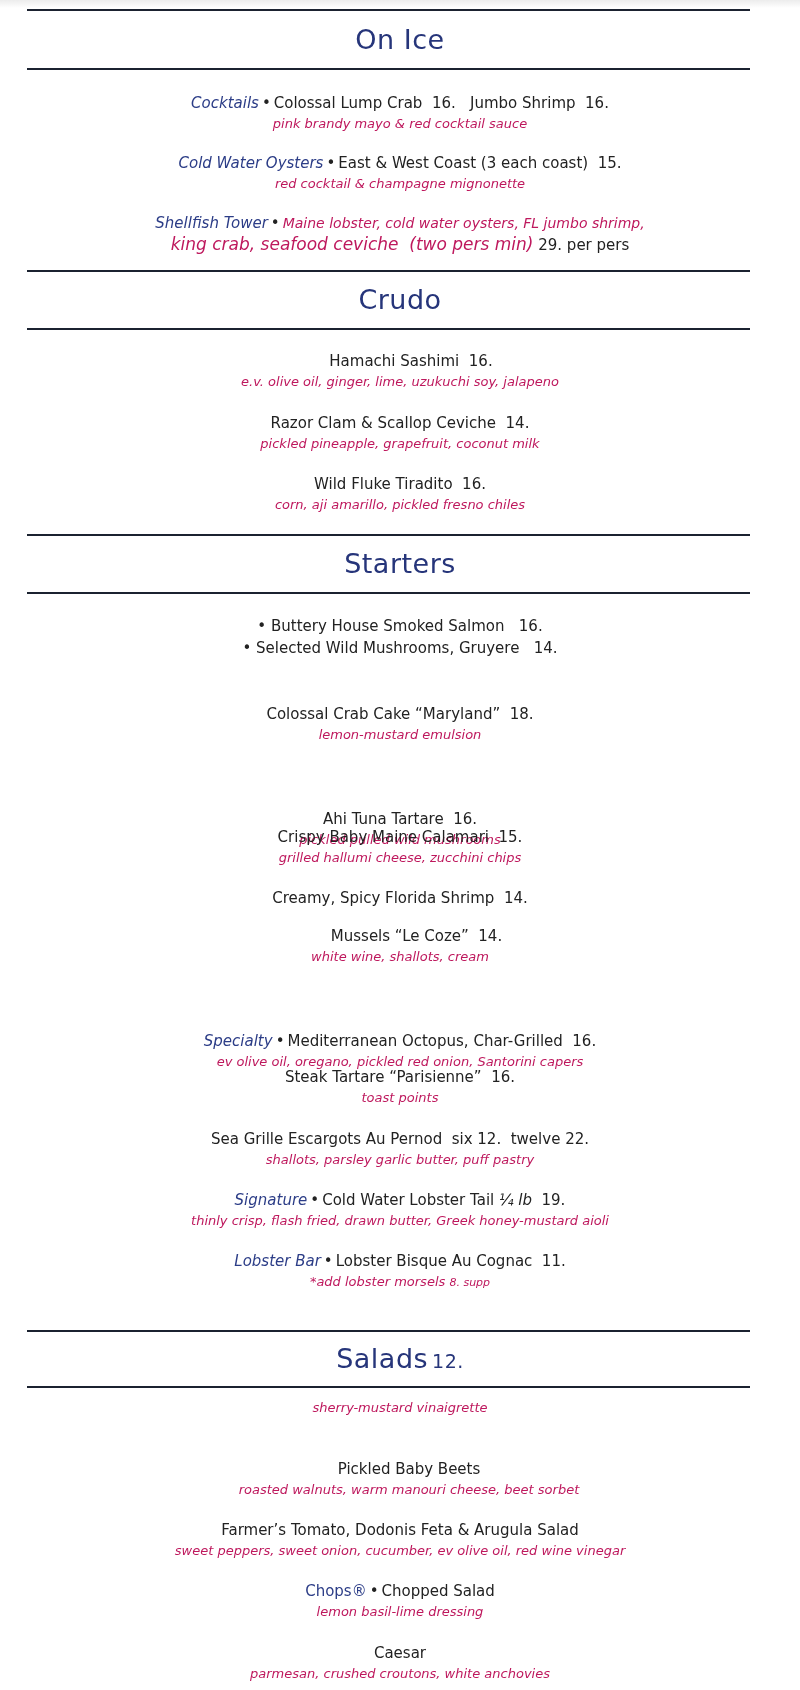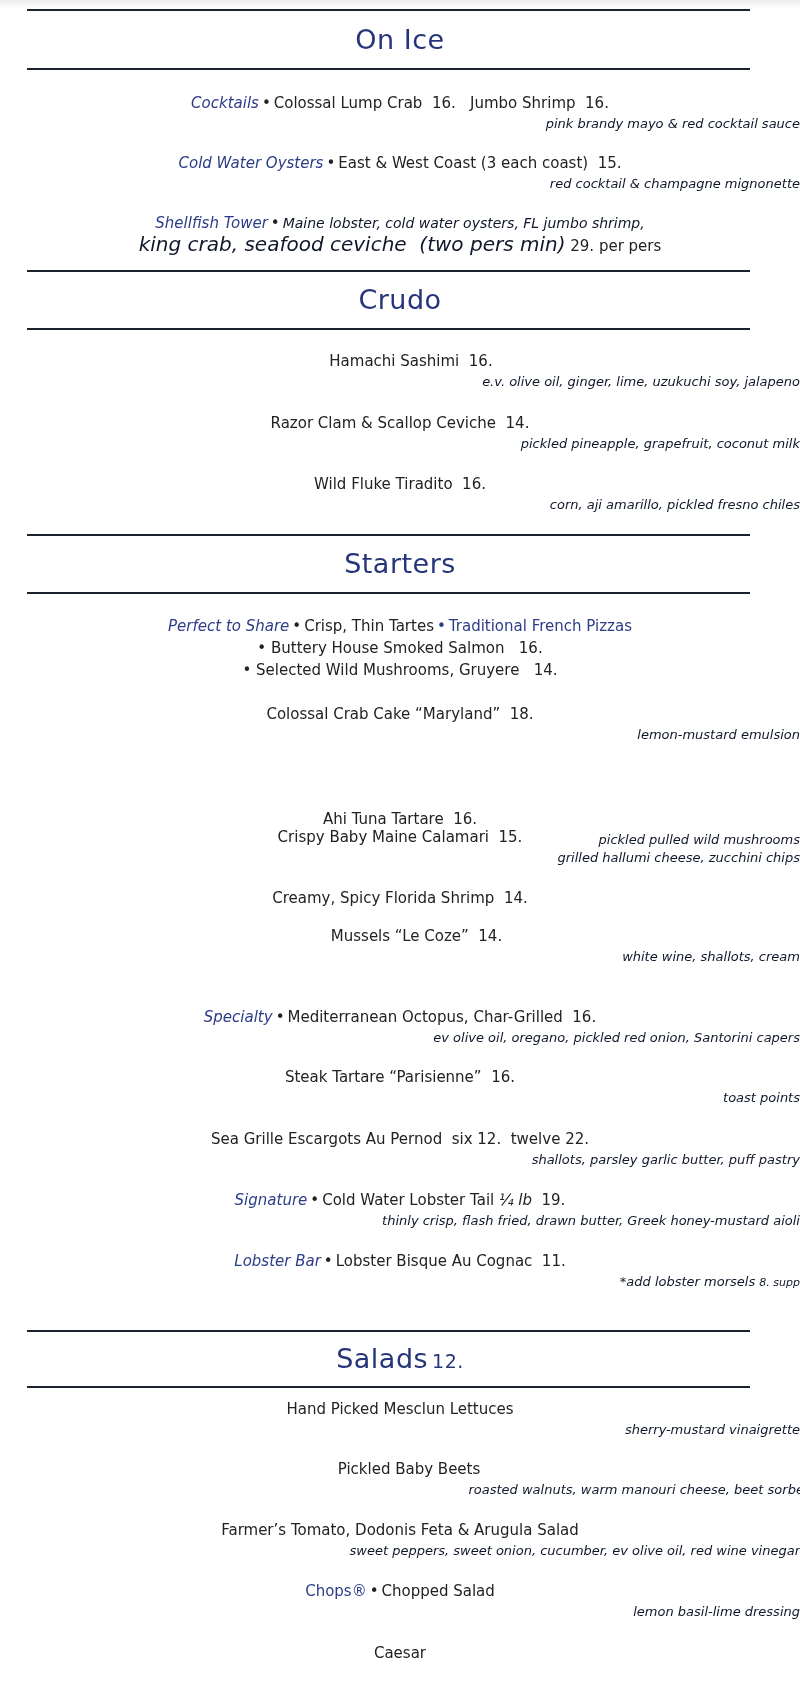--- a/index.html
+++ b/index.html
@@ -55,23 +55,22 @@
   .line-main {
     font-size: 15px;
     line-height: 22px;
     color: #222222;
     white-space: nowrap;
   }
   .line-desc {
     font-size: 13px;
     line-height: 20px;
     font-style: italic;
-    color: #0f172a;
+    color: #be185d;
     white-space: nowrap;
-    text-align: right;
   }
   .cat {
     color: #2c3d87;
     font-style: italic;
   }
   .cat-upright {
     color: #2c3d87;
     font-style: normal;
   }
   .blue {
@@ -108,21 +107,21 @@
       <span class="cat">Cold Water Oysters</span><span class="bullet">•</span><span style="white-space:pre;">East &amp; West Coast (3 each coast)  15.</span>
     </div>
     <div class="line-desc">red cocktail &amp; champagne mignonette</div>
   </div>
 
   <div class="item" style="top:212px;">
     <div class="line-main">
       <span class="cat">Shellfish Tower</span><span class="bullet">•</span><span class="line-desc" style="font-size:14px;">Maine lobster, cold water oysters, FL jumbo shrimp,</span>
     </div>
     <div class="line-main" style="line-height:20px;">
-      <span class="line-desc" style="font-size:20px; white-space:pre;">king crab, seafood ceviche  (two pers min)</span>
+      <span class="line-desc" style="font-size:17px; white-space:pre;">king crab, seafood ceviche  (two pers min)</span>
       <span>29. per pers</span>
     </div>
   </div>
 
   <div class="rule" style="top:270px;"></div>
   <div class="section-title" style="top:283px;">Crudo</div>
   <div class="rule" style="top:328px;"></div>
 
   <div class="item" style="top:350px;">
     <div class="line-main" style="white-space:pre;padding-left:22px;">Hamachi Sashimi  16.</div>
@@ -135,23 +134,20 @@
   <div class="item" style="top:473px;">
     <div class="line-main" style="white-space:pre;">Wild Fluke Tiradito  16.</div>
     <div class="line-desc">corn, aji amarillo, pickled fresno chiles</div>
   </div>
 
   <div class="rule" style="top:534px;"></div>
   <div class="section-title" style="top:547px;">Starters</div>
   <div class="rule" style="top:592px;"></div>
 
   <div class="item" style="top:615px;">
-    <div class="line-main">
-      <span class="cat">Perfect to Share</span><span class="bullet">•</span><span>Crisp, Thin Tartes</span><span class="bullet blue">•</span><span class="blue">Traditional French Pizzas</span>
-    </div>
     <div class="line-main" style="white-space:pre;">• Buttery House Smoked Salmon   16.</div>
     <div class="line-main" style="white-space:pre;">• Selected Wild Mushrooms, Gruyere   14.</div>
   </div>
 
   <div class="item" style="top:703px;">
     <div class="line-main" style="white-space:pre;">Colossal Crab Cake “Maryland”  18.</div>
     <div class="line-desc">lemon-mustard emulsion</div>
   </div>
   <div class="item" style="top:764px;margin-top:44px;">
     <div class="line-main" style="white-space:pre;">Ahi Tuna Tartare  16.</div>
@@ -161,21 +157,21 @@
     <div class="line-main" style="white-space:pre;">Crispy Baby Maine Calamari  15.</div>
     <div class="line-desc">grilled hallumi cheese, zucchini chips</div>
   </div>
   <div class="item" style="top:887px;">
     <div class="line-main" style="white-space:pre;">Creamy, Spicy Florida Shrimp  14.</div>
   </div>
   <div class="item" style="top:925px;">
     <div class="line-main" style="white-space:pre;padding-left:33px;">Mussels “Le Coze”  14.</div>
     <div class="line-desc">white wine, shallots, cream</div>
   </div>
-  <div class="item" style="top:1006px;">
+  <div class="item" style="top:1030px;">
     <div class="line-main">
       <span class="cat">Specialty</span><span class="bullet">•</span><span style="white-space:pre;">Mediterranean Octopus, Char-Grilled  16.</span>
     </div>
     <div class="line-desc">ev olive oil, oregano, pickled red onion, Santorini capers</div>
   </div>
   <div class="item" style="top:1066px;">
     <div class="line-main" style="white-space:pre;">Steak Tartare “Parisienne”  16.</div>
     <div class="line-desc">toast points</div>
   </div>
   <div class="item" style="top:1128px;">
@@ -198,34 +194,34 @@
     </div>
   </div>
 
   <div class="rule" style="top:1330px;"></div>
   <div class="section-title" style="top:1342px;">
     <span>Salads</span><span class="suffix">12.</span>
   </div>
   <div class="rule" style="top:1386px;"></div>
 
   <div class="item" style="top:1398px;">
-    <div class="line-main">Hand Picked Mesclun Lettuces</div>
     <div class="line-desc">sherry-mustard vinaigrette</div>
   </div>
   <div class="item" style="top:1458px;margin-left:9px;">
     <div class="line-main">Pickled Baby Beets</div>
     <div class="line-desc">roasted walnuts, warm manouri cheese, beet sorbet</div>
   </div>
   <div class="item" style="top:1519px;">
     <div class="line-main">Farmer’s Tomato, Dodonis Feta &amp; Arugula Salad</div>
     <div class="line-desc">sweet peppers, sweet onion, cucumber, ev olive oil, red wine vinegar</div>
   </div>
   <div class="item" style="top:1580px;">
     <div class="line-main">
       <span class="cat-upright">Chops®</span><span class="bullet">•</span><span>Chopped Salad</span>
     </div>
     <div class="line-desc">lemon basil-lime dressing</div>
   </div>
   <div class="item" style="top:1642px;">
     <div class="line-main">Caesar</div>
+    <div class="line-desc">parmesan, crushed croutons, white anchovies</div>
   </div>
 
 </div>
 
 </body></html>

